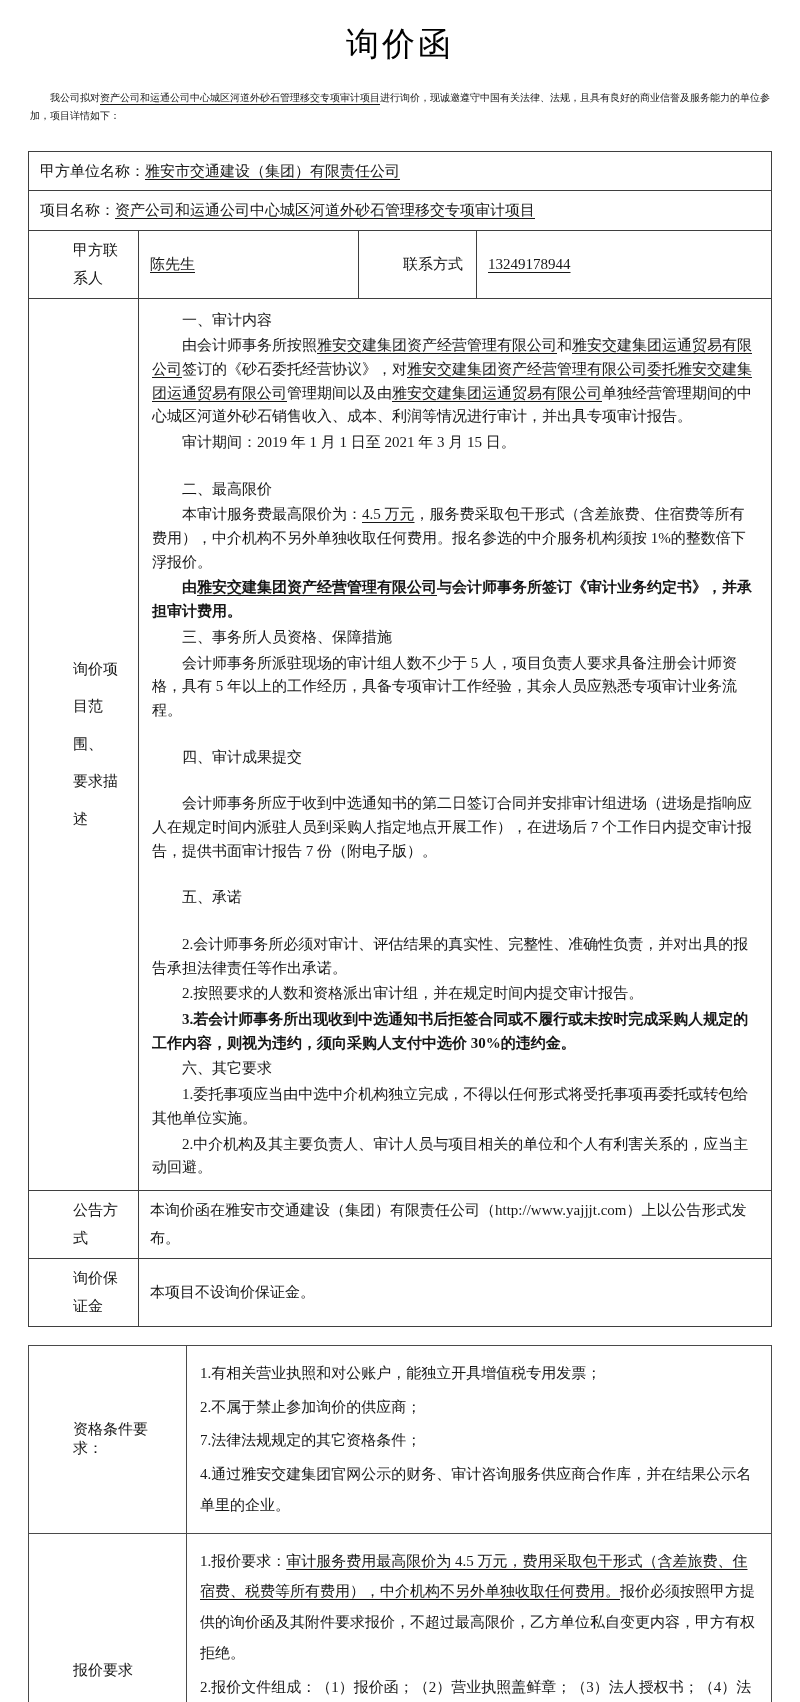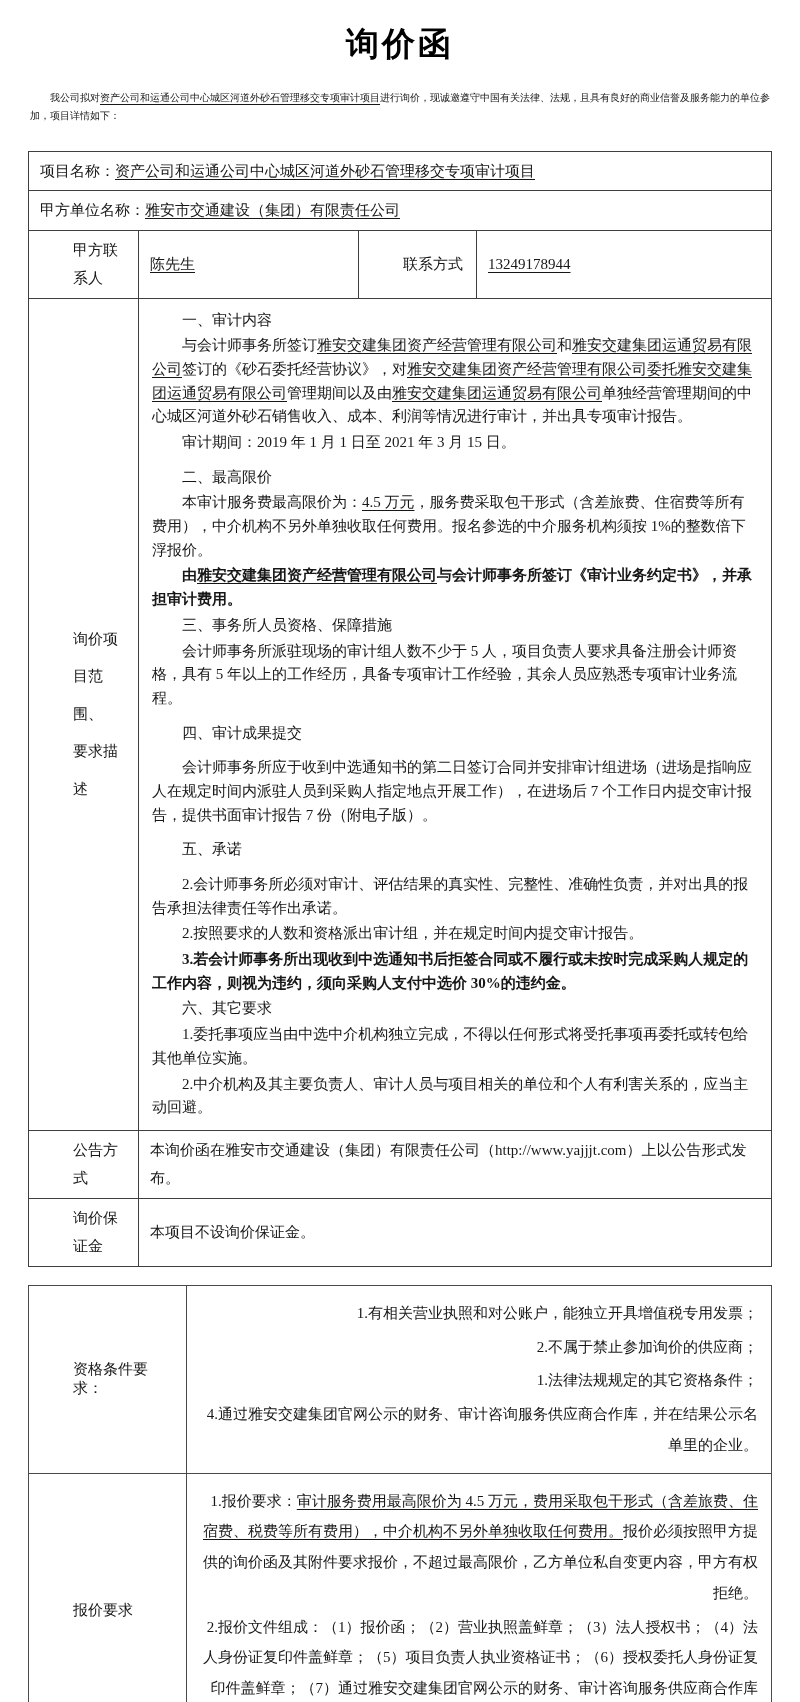--- a/index.html
+++ b/index.html
@@ -7,21 +7,21 @@
     width:800px;
     font-family:"Liberation Serif","DejaVu Serif",serif;
     color:#171717;
     -webkit-font-smoothing:antialiased;
   }
   .page { width:800px; box-sizing:border-box; padding:14px 28px 20px 28px; }
 
   h1.doc-title {
     text-align:center;
     font-size:33px;
-    font-weight:bold;
+    font-weight:normal;
     margin:8px 0 22px 0;
     letter-spacing:3px;
     color:#000;
   }
 
   p.intro {
     font-size:10px;
     line-height:1.78;
     text-indent:2em;
     margin:0 2px 26px 2px;
@@ -41,22 +41,22 @@
   td.label { vertical-align:middle;padding-left:44px; }
   td.label.pre { white-space:pre-line; }
   .label-tall { line-height:2.5;margin-top:40px; }
   td.simple-row { line-height:1.9; }
   td.mid { line-height:1.9; }
 
   .content { vertical-align:middle; }
   .content .para { margin:2px 0; }
   .scope { line-height:1.58; padding:8px 13px; }
   .scope .para { text-indent:2em; }
-  .scope .para.gap { margin-top:11px; }
-  .t2c { line-height:2.05; padding:9px 13px;text-align:right; }
+  .scope .para.gap { margin-top:23px; }
+  .t2c { line-height:2.05; padding:9px 13px; }
   .t2c .para { margin:3px 0; }
 
   .u { text-decoration:underline; text-underline-offset:3px; }
   .b { font-weight:bold; }
 
   
   col.c1 { width:110px; }
   col.c2 { width:220px; }
   col.c3 { width:118px; }
   col.c4 { width:auto; }
@@ -74,37 +74,37 @@
 
   <table class="t1">
     <colgroup>
         <col class="c1">
         <col class="c2">
         <col class="c3">
         <col class="c4">
       </colgroup>
     <tbody>
       <tr>
-        <td colspan="4" class="simple-row"><span>项目名称：</span><span class="u">资产公司和运通公司中心城区河道外砂石管理移交专项审计项目</span></td>
+        <td colspan="4" class="simple-row"><span>甲方单位名称：</span><span class="u">雅安市交通建设（集团）有限责任公司</span></td>
       </tr>
       <tr>
-        <td colspan="4" class="simple-row"><span>甲方单位名称：</span><span class="u">雅安市交通建设（集团）有限责任公司</span></td>
+        <td colspan="4" class="simple-row"><span>项目名称：</span><span class="u">资产公司和运通公司中心城区河道外砂石管理移交专项审计项目</span></td>
       </tr>
       <tr>
         <td class="label mid">甲方联系人</td>
         <td class="mid"><span class="u">陈先生</span></td>
         <td class="label mid">联系方式</td>
         <td class="mid"><span class="u">13249178944</span></td>
       </tr>
       <tr>
         <td class="label label-tall pre">询价项目范围、
 要求描述</td>
         <td colspan="3" class="content scope">
             <div class="para"><span>一、审计内容</span></div>
-            <div class="para"><span>与会计师事务所签订</span><span class="u">雅安交建集团资产经营管理有限公司</span><span>和</span><span class="u">雅安交建集团运通贸易有限公司</span><span>签订的《砂石委托经营协议》，对</span><span class="u">雅安交建集团资产经营管理有限公司</span><span class="u">委托</span><span class="u">雅安交建集团运通贸易有限公司</span><span>管理期间以及由</span><span class="u">雅安交建集团运通贸易有限公司</span><span>单独经营管理期间的中心城区河道外砂石销售收入、成本、利润等情况进行审计，并出具专项审计报告。</span></div>
+            <div class="para"><span>由会计师事务所按照</span><span class="u">雅安交建集团资产经营管理有限公司</span><span>和</span><span class="u">雅安交建集团运通贸易有限公司</span><span>签订的《砂石委托经营协议》，对</span><span class="u">雅安交建集团资产经营管理有限公司</span><span class="u">委托</span><span class="u">雅安交建集团运通贸易有限公司</span><span>管理期间以及由</span><span class="u">雅安交建集团运通贸易有限公司</span><span>单独经营管理期间的中心城区河道外砂石销售收入、成本、利润等情况进行审计，并出具专项审计报告。</span></div>
             <div class="para"><span>审计期间：2019 年 1 月 1 日至 2021 年 3 月 15 日。</span></div>
             <div class="para gap"><span>二、最高限价</span></div>
             <div class="para"><span>本审计服务费最高限价为：</span><span class="u">4.5 万元</span><span>，服务费采取包干形式（含差旅费、住宿费等所有费用），中介机构不另外单独收取任何费用。报名参选的中介服务机构须按 1%的整数倍下浮报价。</span></div>
             <div class="para"><span class="b">由</span><span class="u b">雅安交建集团资产经营管理有限公司</span><span class="b">与会计师事务所签订《审计业务约定书》，并承担审计费用。</span></div>
             <div class="para"><span>三、事务所人员资格、保障措施</span></div>
             <div class="para"><span>会计师事务所派驻现场的审计组人数不少于 5 人，项目负责人要求具备注册会计师资格，具有 5 年以上的工作经历，具备专项审计工作经验，其余人员应熟悉专项审计业务流程。</span></div>
             <div class="para gap"><span>四、审计成果提交</span></div>
             <div class="para gap"><span>会计师事务所应于收到中选通知书的第二日签订合同并安排审计组进场（进场是指响应人在规定时间内派驻人员到采购人指定地点开展工作），在进场后 7 个工作日内提交审计报告，提供书面审计报告 7 份（附电子版）。</span></div>
             <div class="para gap"><span>五、承诺</span></div>
             <div class="para gap"><span>2.会计师事务所必须对审计、评估结果的真实性、完整性、准确性负责，并对出具的报告承担法律责任等作出承诺。</span></div>
@@ -130,21 +130,21 @@
     <colgroup>
         <col class="d1">
         <col class="d2">
       </colgroup>
     <tbody>
       <tr>
         <td class="label">资格条件要求：</td>
         <td class="content t2c">
             <div class="para"><span>1.有相关营业执照和对公账户，能独立开具增值税专用发票；</span></div>
             <div class="para"><span>2.不属于禁止参加询价的供应商；</span></div>
-            <div class="para"><span>1.法律法规规定的其它资格条件；</span></div>
+            <div class="para"><span>7.法律法规规定的其它资格条件；</span></div>
             <div class="para"><span>4.通过雅安交建集团官网公示的财务、审计咨询服务供应商合作库，并在结果公示名单里的企业。</span></div>
           </td>
       </tr>
       <tr>
         <td class="label">报价要求</td>
         <td class="content t2c">
             <div class="para"><span>1.报价要求：</span><span class="u">审计服务费用最高限价为 4.5 万元，费用采取包干形式（含差旅费、住宿费、税费等所有费用），中介机构不另外单独收取任何费用。</span><span>报价必须按照甲方提供的询价函及其附件要求报价，不超过最高限价，乙方单位私自变更内容，甲方有权拒绝。</span></div>
             <div class="para"><span>2.报价文件组成：（1）报价函；（2）营业执照盖鲜章；（3）法人授权书；（4）法人身份证复印件盖鲜章；（5）项目负责人执业资格证书；（6）授权委托人身份证复印件盖鲜章；（7）通过雅安交建集团官网公示的财务、审计咨询服务供应商合作库截图证明盖鲜章。</span></div>
           </td>
       </tr>

